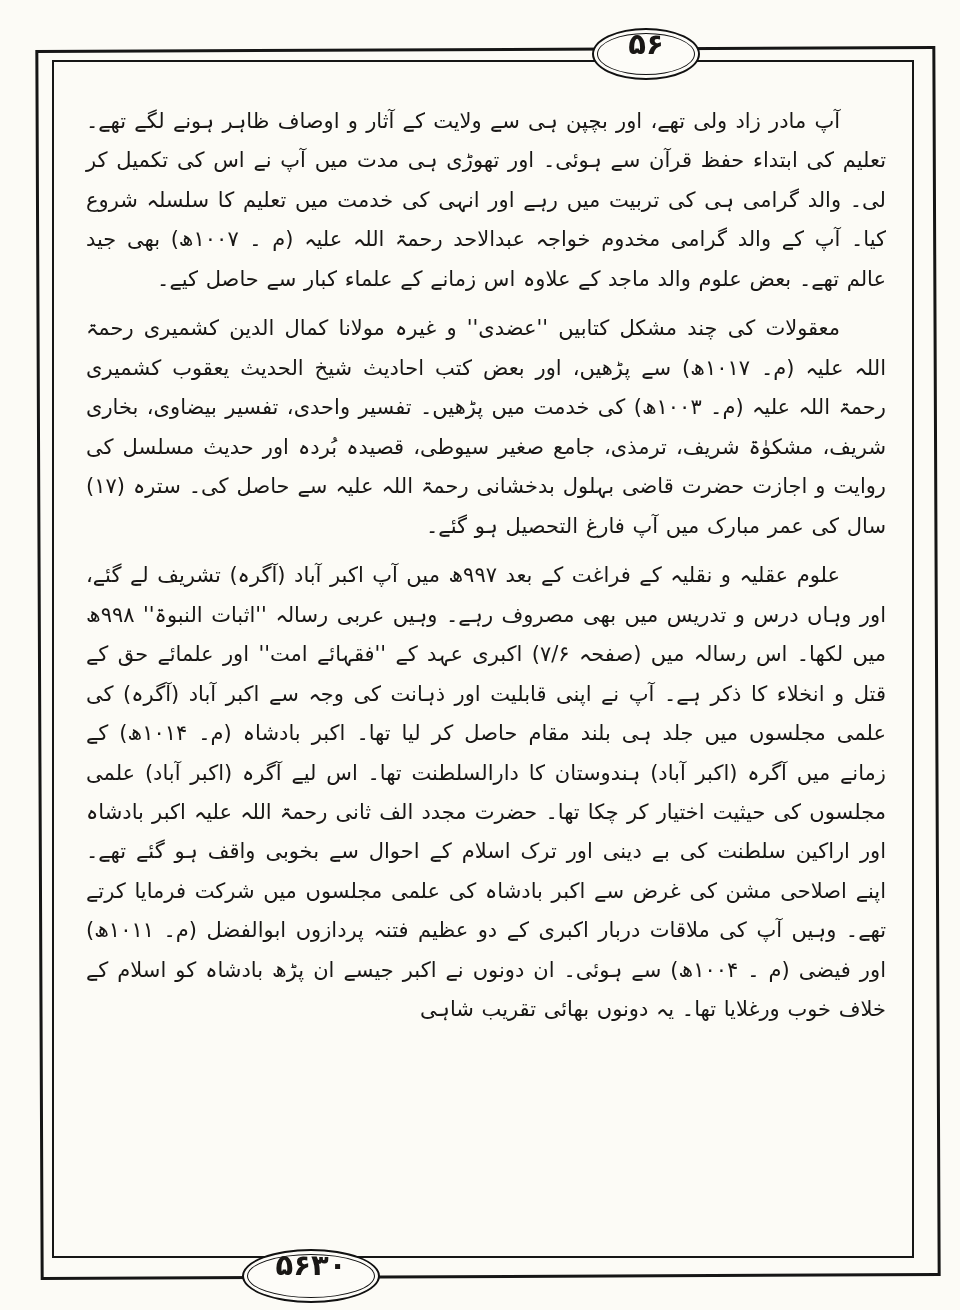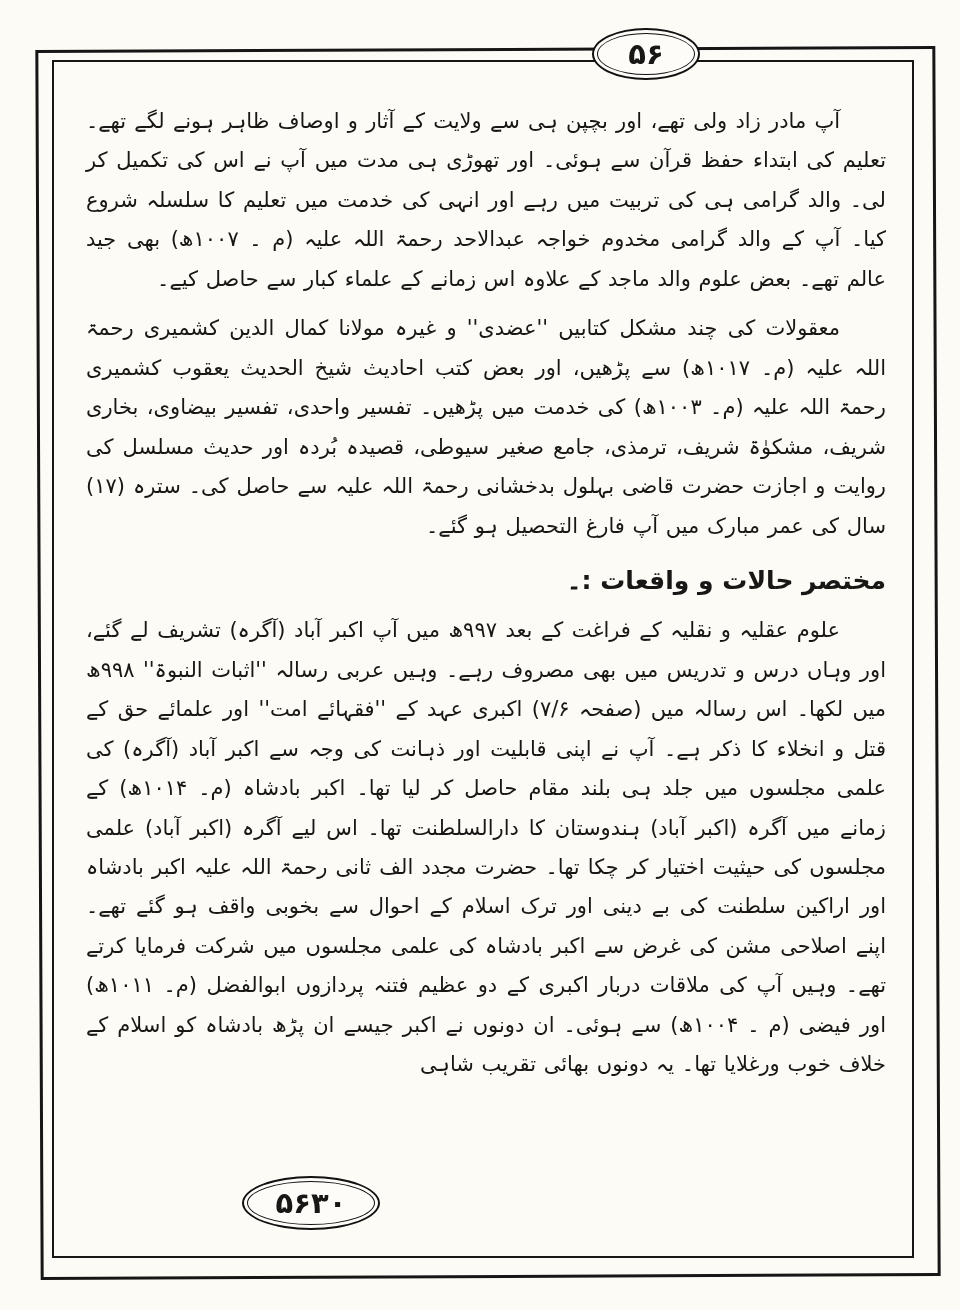--- a/index.html
+++ b/index.html
@@ -35,40 +35,40 @@
     border: 2px solid #161616;
     background: transparent;
   }
   
   .badge {
     position: absolute;
     background: #fdfcf8;
     border: 2.5px solid #111;
     border-radius: 50%;
     display: flex;
-    align-items: center;
+    align-items: flex-start;
     justify-content: center;
     z-index: 6;
   }
   .badge::before {
     content: "";
     position: absolute;
     inset: 3px;
     border: 1.5px solid #111;
     border-radius: 50%;
   }
   .badge-top {
     left: 592px;
     top: 28px;
     width: 104px;
     height: 48px;
   }
   .badge-bottom {
     left: 242px;
-    top: 1176px;
+    top: 1249px;
     width: 134px;
     height: 50px;
   }
   .badge .num {
     font-weight: bold;
     font-size: 29px;
     line-height: 1;
     direction: rtl;
     position: relative;
     z-index: 2;
@@ -107,19 +107,18 @@
 <div class="frame-outer"></div>
 <div class="frame-inner"></div>
 
 <div class="badge badge-top">
   <span class="num">۵۶</span>
 </div>
 
 <div class="content">
   <p class="para">آپ مادر زاد ولی تھے، اور بچپن ہی سے ولایت کے آثار و اوصاف ظاہر ہونے لگے تھے۔ تعلیم کی ابتداء حفظ قرآن سے ہوئی۔ اور تھوڑی ہی مدت میں آپ نے اس کی تکمیل کر لی۔ والد گرامی ہی کی تربیت میں رہے اور انہی کی خدمت میں تعلیم کا سلسلہ شروع کیا۔ آپ کے والد گرامی مخدوم خواجہ عبدالاحد رحمۃ اللہ علیہ (م ۔ ۱۰۰۷ھ) بھی جید عالم تھے۔ بعض علوم والد ماجد کے علاوہ اس زمانے کے علماء کبار سے حاصل کیے۔</p>
   <p class="para">معقولات کی چند مشکل کتابیں ''عضدی'' و غیرہ مولانا کمال الدین کشمیری رحمۃ اللہ علیہ (م۔ ۱۰۱۷ھ) سے پڑھیں، اور بعض کتب احادیث شیخ الحدیث یعقوب کشمیری رحمۃ اللہ علیہ (م۔ ۱۰۰۳ھ) کی خدمت میں پڑھیں۔ تفسیر واحدی، تفسیر بیضاوی، بخاری شریف، مشکوٰۃ شریف، ترمذی، جامع صغیر سیوطی، قصیدہ بُردہ اور حدیث مسلسل کی روایت و اجازت حضرت قاضی بہلول بدخشانی رحمۃ اللہ علیہ سے حاصل کی۔ سترہ (۱۷) سال کی عمر مبارک میں آپ فارغ التحصیل ہو گئے۔</p>
-  <h2 class="sec-heading second">مختصر حالات و واقعات :۔</h2>
   <p class="para">علوم عقلیہ و نقلیہ کے فراغت کے بعد ۹۹۷ھ میں آپ اکبر آباد (آگرہ) تشریف لے گئے، اور وہاں درس و تدریس میں بھی مصروف رہے۔ وہیں عربی رسالہ ''اثبات النبوۃ'' ۹۹۸ھ میں لکھا۔ اس رسالہ میں (صفحہ ۷/۶) اکبری عہد کے ''فقہائے امت'' اور علمائے حق کے قتل و انخلاء کا ذکر ہے۔ آپ نے اپنی قابلیت اور ذہانت کی وجہ سے اکبر آباد (آگرہ) کی علمی مجلسوں میں جلد ہی بلند مقام حاصل کر لیا تھا۔ اکبر بادشاہ (م۔ ۱۰۱۴ھ) کے زمانے میں آگرہ (اکبر آباد) ہندوستان کا دارالسلطنت تھا۔ اس لیے آگرہ (اکبر آباد) علمی مجلسوں کی حیثیت اختیار کر چکا تھا۔ حضرت مجدد الف ثانی رحمۃ اللہ علیہ اکبر بادشاہ اور اراکین سلطنت کی بے دینی اور ترک اسلام کے احوال سے بخوبی واقف ہو گئے تھے۔ اپنے اصلاحی مشن کی غرض سے اکبر بادشاہ کی علمی مجلسوں میں شرکت فرمایا کرتے تھے۔ وہیں آپ کی ملاقات دربار اکبری کے دو عظیم فتنہ پردازوں ابوالفضل (م۔ ۱۰۱۱ھ) اور فیضی (م ۔ ۱۰۰۴ھ) سے ہوئی۔ ان دونوں نے اکبر جیسے ان پڑھ بادشاہ کو اسلام کے خلاف خوب ورغلایا تھا۔ یہ دونوں بھائی تقریب شاہی</p>
 </div>
 
 <div class="badge badge-bottom">
   <span class="num">۵۶۳۰</span>
 </div>
 
 </body></html>

